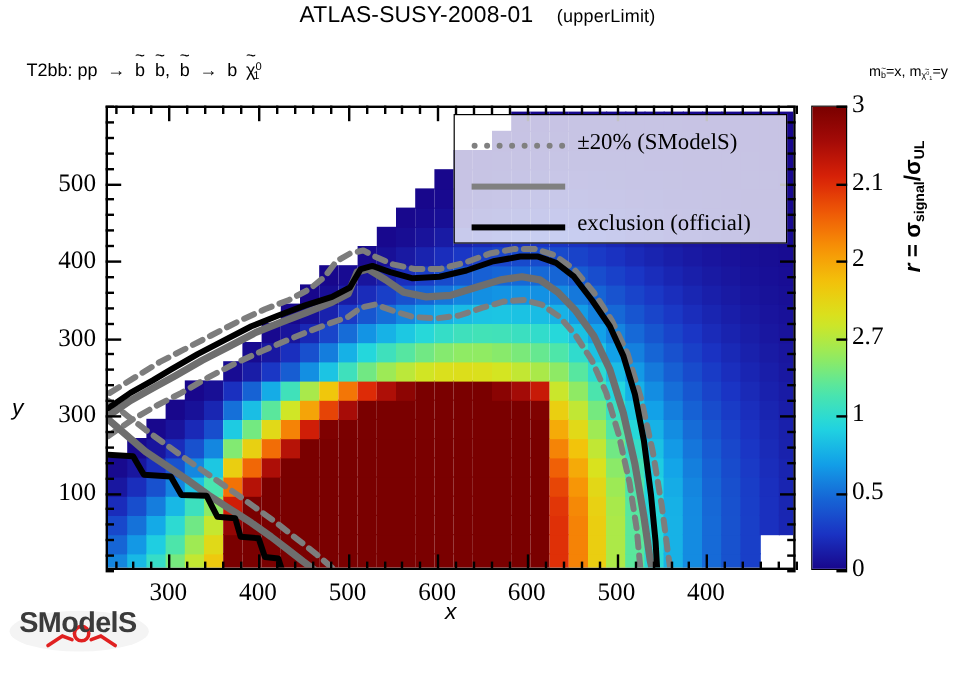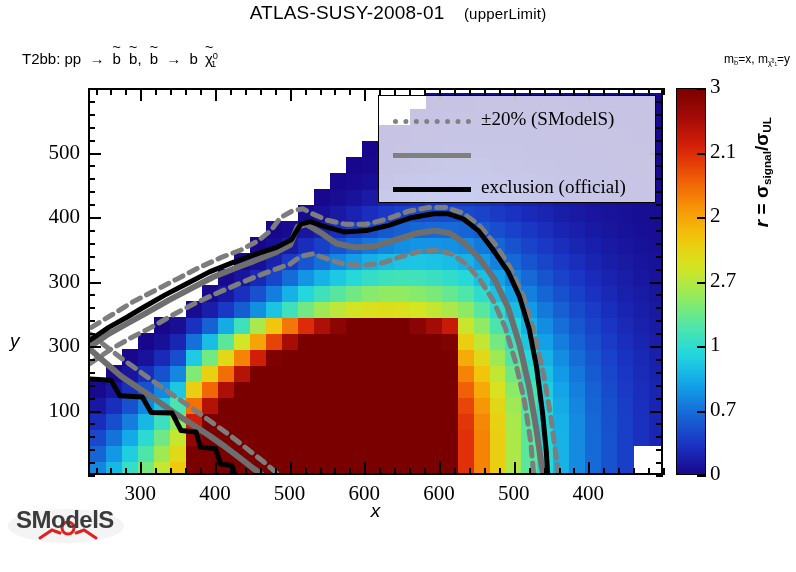--- a/index.html
+++ b/index.html
@@ -943,21 +943,21 @@
       </div>
     </div>
 
   <div id="cbar">
     <div id="cbarfill" style="background: linear-gradient(rgb(122, 0, 0) 0%, rgb(136, 4, 2) 2.5%, rgb(150, 7, 5) 5%, rgb(164, 11, 7) 7.5%, rgb(181, 18, 7) 10%, rgb(198, 25, 7) 12.5%, rgb(214, 33, 7) 15%, rgb(223, 49, 7) 17.5%, rgb(230, 68, 6) 20%, rgb(237, 86, 6) 22.5%, rgb(241, 105, 6) 25%, rgb(244, 123, 6) 27.5%, rgb(246, 142, 6) 30%, rgb(246, 159, 7) 32.5%, rgb(244, 175, 9) 35%, rgb(243, 191, 10) 37.5%, rgb(236, 203, 15) 40%, rgb(227, 214, 22) 42.5%, rgb(218, 224, 29) 45%, rgb(203, 230, 42) 47.5%, rgb(182, 232, 62) 50%, rgb(161, 234, 82) 52.5%, rgb(139, 234, 103) 55%, rgb(116, 233, 128) 57.5%, rgb(93, 231, 153) 60%, rgb(73, 228, 175) 62.5%, rgb(58, 223, 193) 65%, rgb(43, 218, 211) 67.5%, rgb(32, 209, 225) 70%, rgb(27, 192, 227) 72.5%, rgb(22, 175, 230) 75%, rgb(18, 158, 231) 77.5%, rgb(20, 138, 225) 80%, rgb(21, 119, 219) 82.5%, rgb(22, 100, 213) 85%, rgb(24, 84, 207) 87.5%, rgb(25, 67, 201) 90%, rgb(26, 51, 195) 92.5%, rgb(25, 36, 176) 95%, rgb(25, 22, 158) 97.5%, rgb(24, 7, 140) 100%);"></div>
   </div>
   <div id="cbarticks">
       <div class="cbtick" style="left:697px;top:475.0px"></div>
       <div class="cblab" style="left:710px;top:461.0px">0</div>
       <div class="cbtick" style="left:697px;top:410.5px"></div>
-      <div class="cblab" style="left:710px;top:396.5px">0.7</div>
+      <div class="cblab" style="left:710px;top:396.5px">0.5</div>
       <div class="cbtick" style="left:697px;top:346.0px"></div>
       <div class="cblab" style="left:710px;top:332.0px">1</div>
       <div class="cbtick" style="left:697px;top:281.5px"></div>
       <div class="cblab" style="left:710px;top:267.5px">2.7</div>
       <div class="cbtick" style="left:697px;top:217.0px"></div>
       <div class="cblab" style="left:710px;top:203.0px">2</div>
       <div class="cbtick" style="left:697px;top:152.5px"></div>
       <div class="cblab" style="left:710px;top:138.5px">2.1</div>
       <div class="cbtick" style="left:697px;top:88.0px"></div>
       <div class="cblab" style="left:710px;top:74.0px">3</div>

